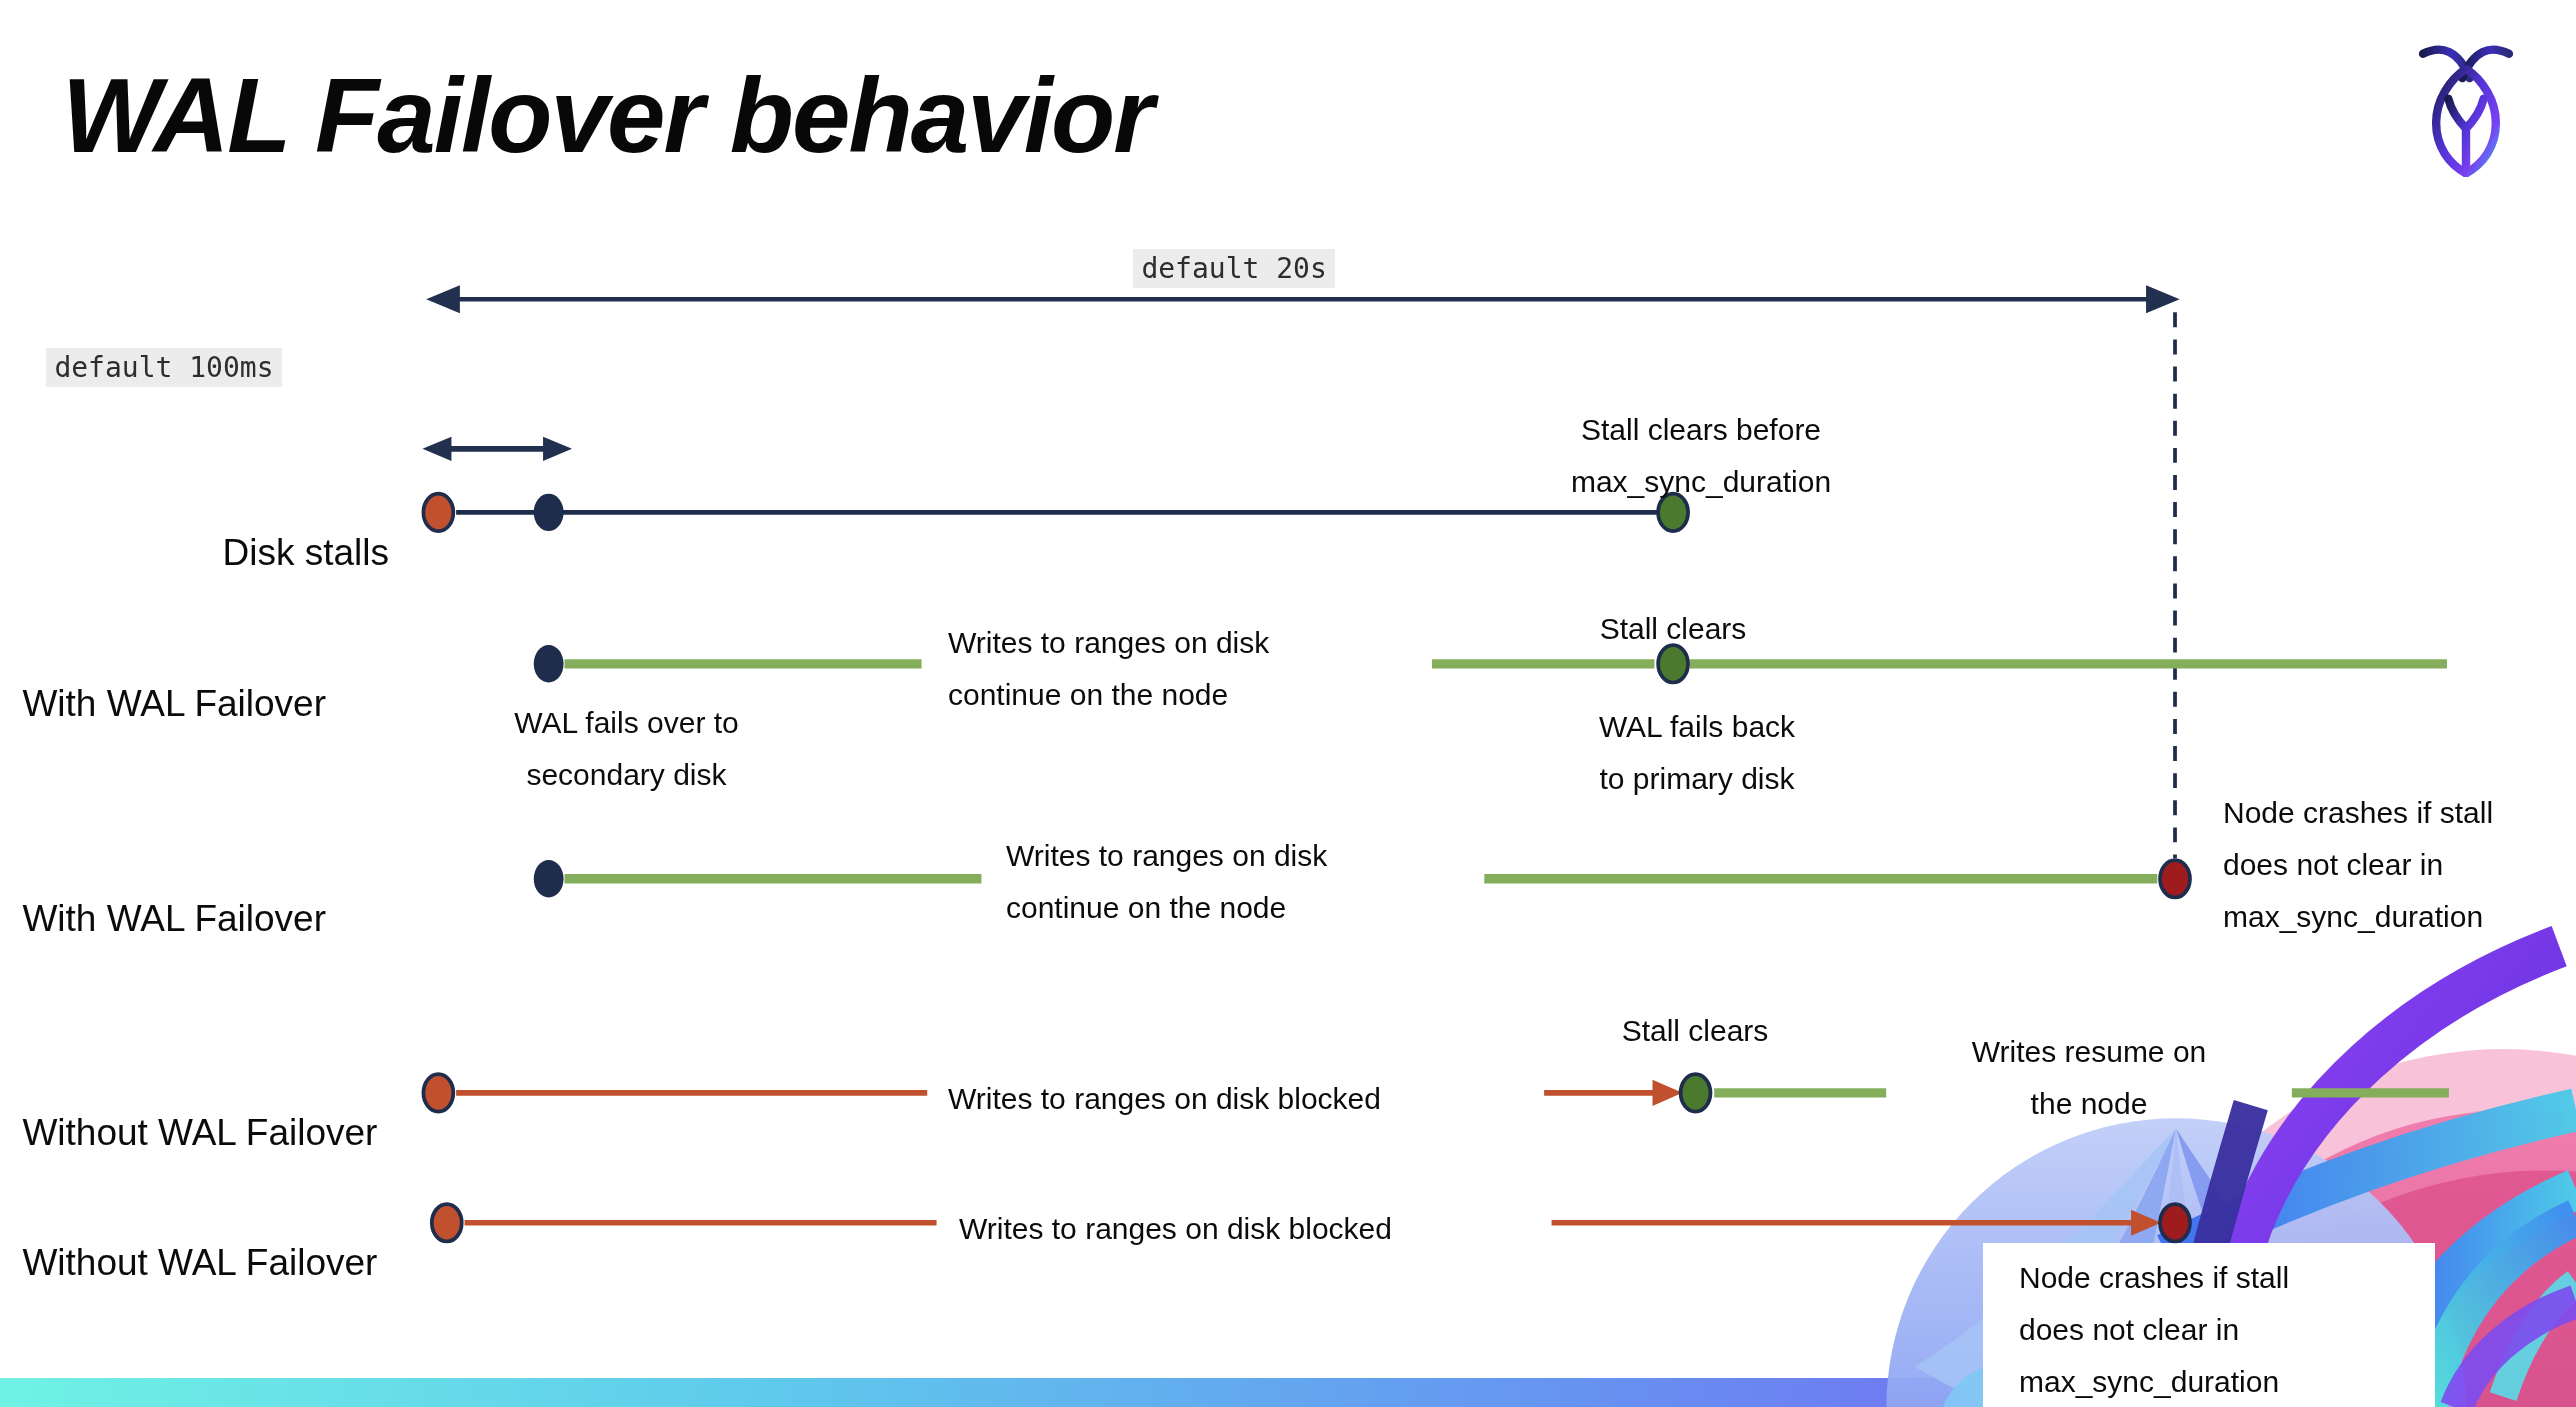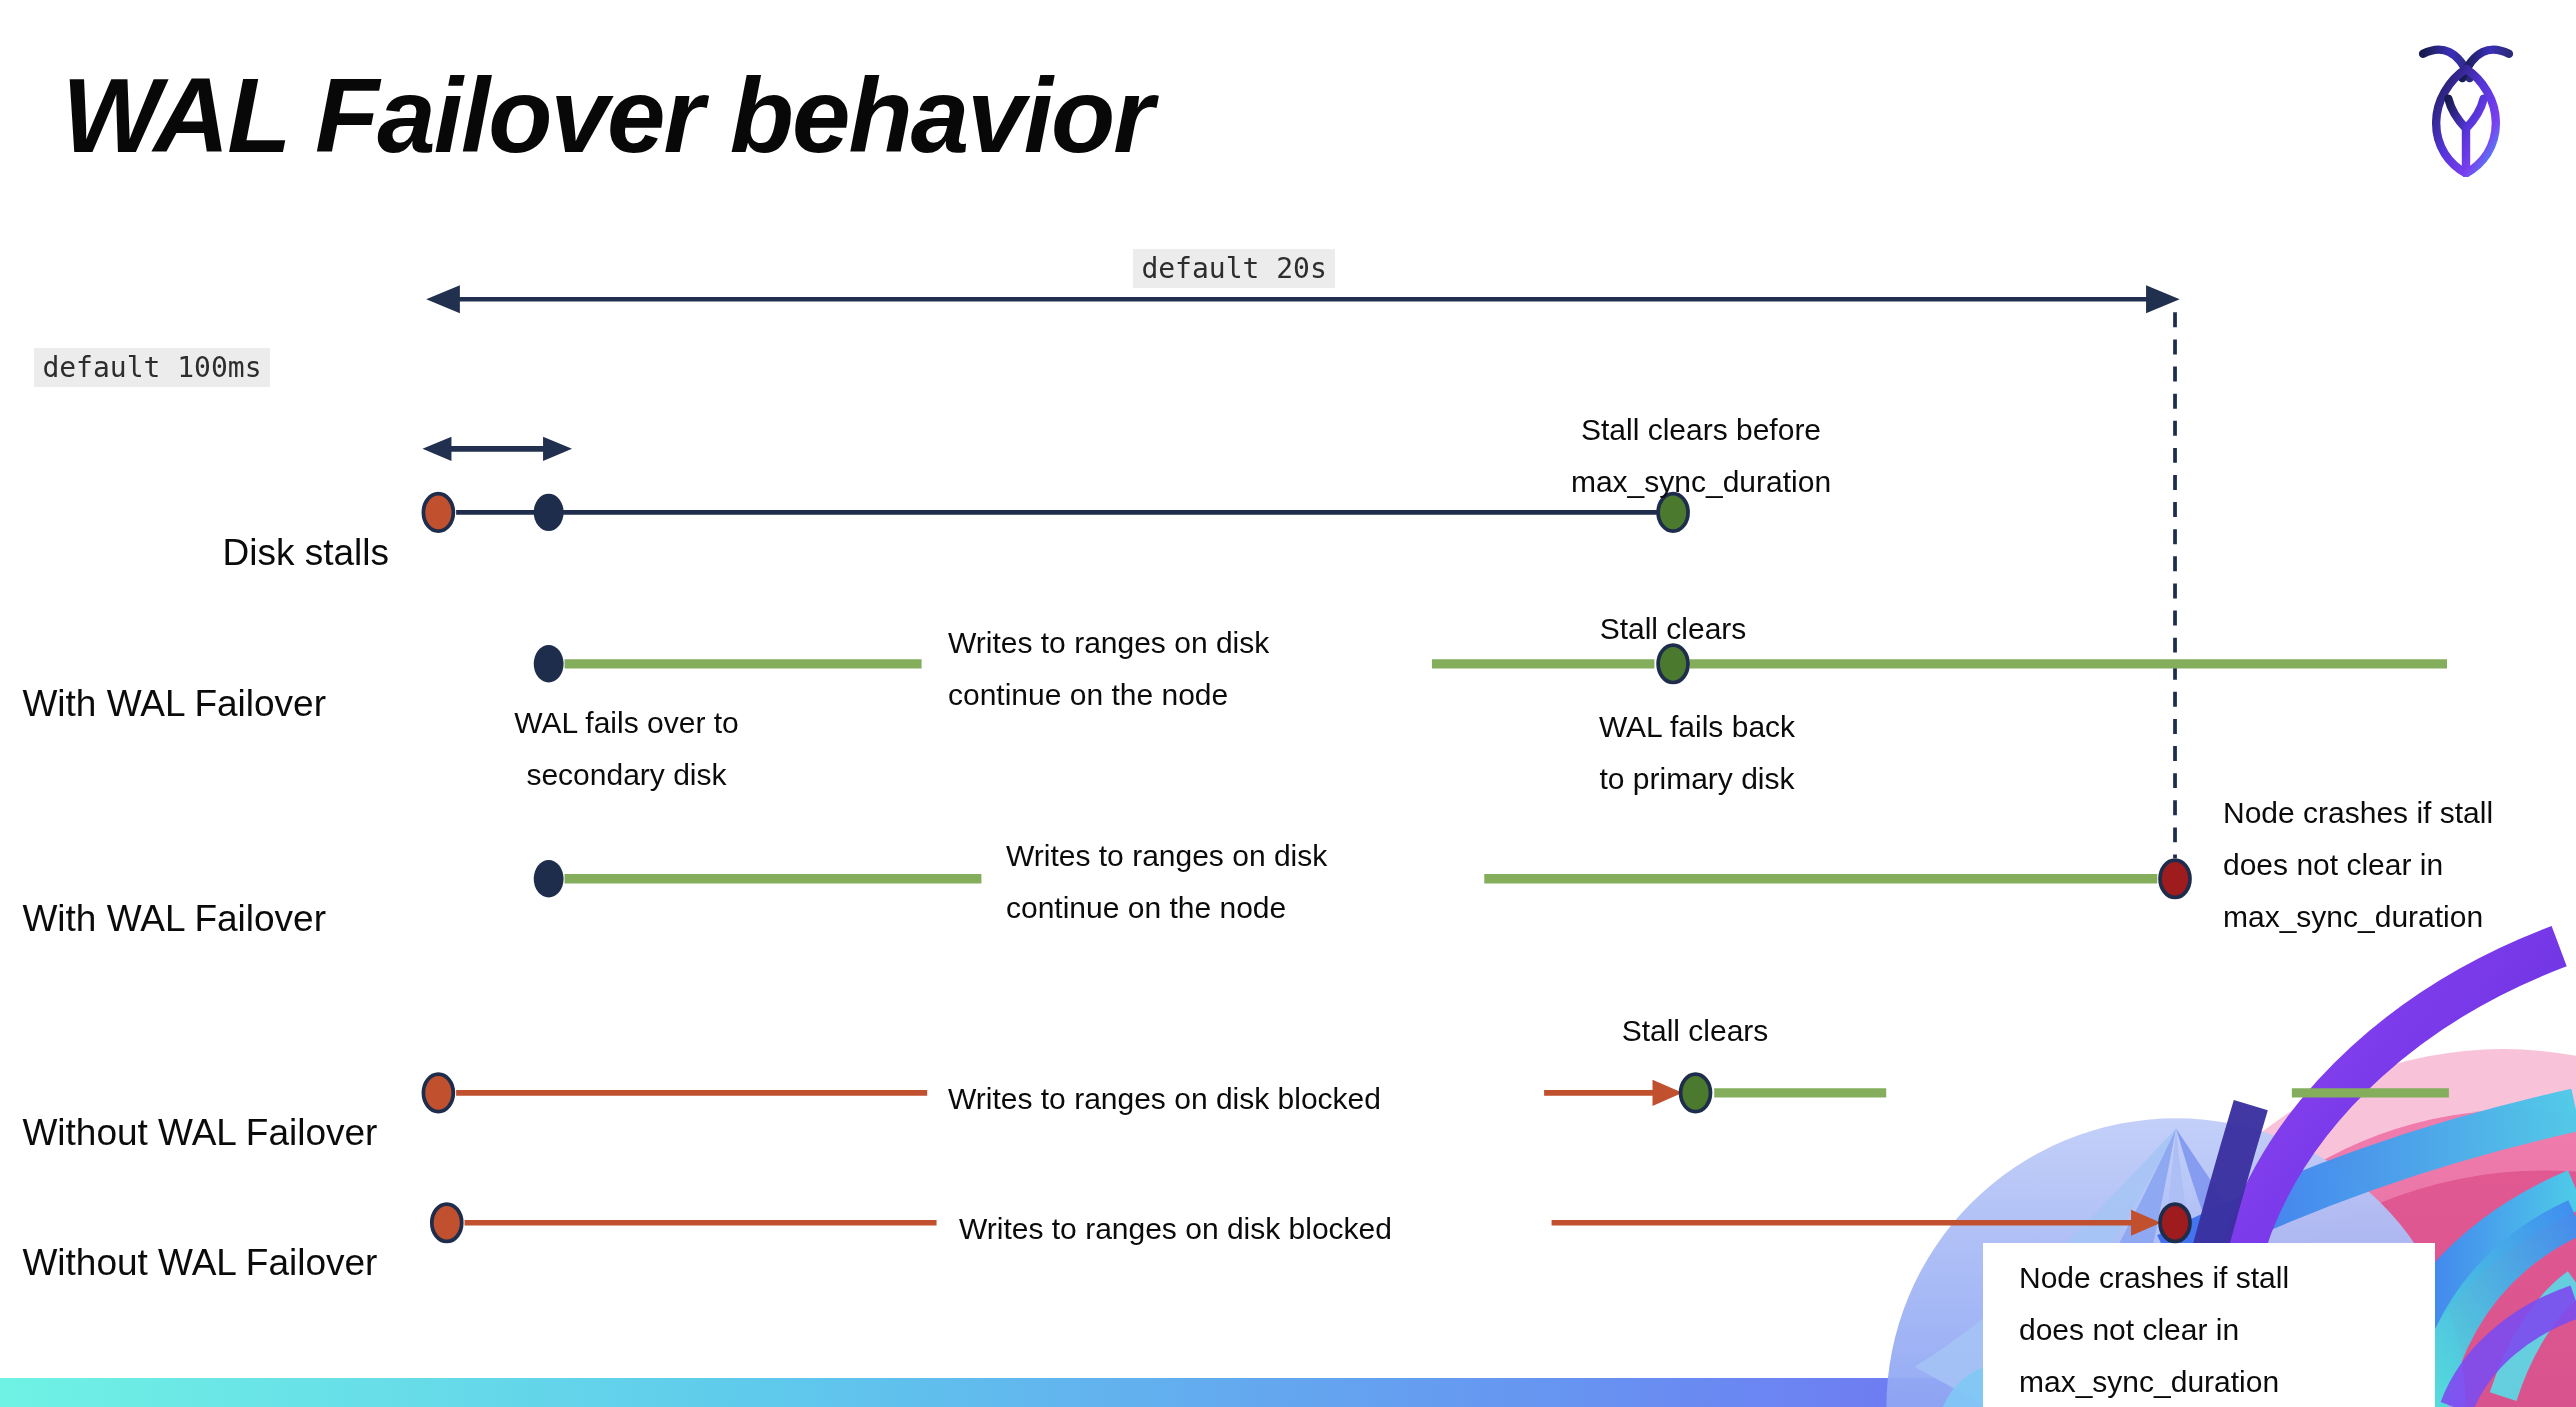--- a/index.html
+++ b/index.html
@@ -142,21 +142,21 @@
     <line x1="497" y1="1308" x2="1002" y2="1308" stroke="#c1502f" stroke-width="6"></line>
     <line x1="1660" y1="1308" x2="2284" y2="1308" stroke="#c1502f" stroke-width="6"></line>
     <polygon points="2312,1308 2280,1294 2280,1322" fill="#c1502f"></polygon>
     <ellipse cx="478" cy="1308" rx="16" ry="20" fill="#c1502f" stroke="#1f2d4d" stroke-width="4"></ellipse>
     <ellipse cx="2327" cy="1308" rx="16" ry="20" fill="#9e1b1e" stroke="#1f2d4d" stroke-width="4"></ellipse>
   </svg>
 
   <div class="abs mono-label" style="left:1133px;top:249px;">
     <span>default 20s</span>
   </div>
-  <div class="abs mono-label" style="left:34px;top:348px;text-align:center;">
+  <div class="abs mono-label" style="left:46px;top:348px;text-align:center;">
     <span>default 100ms</span>
   </div>
 
   <div class="abs row-label txt-layer" style="left:150px;top:490px;width:239px;text-align:right;">Disk stalls</div>
   <div class="abs row-label txt-layer" style="left:22.4px;top:641px;">With WAL Failover</div>
   <div class="abs row-label txt-layer" style="left:22.4px;top:856px;">With WAL Failover</div>
   <div class="abs row-label txt-layer" style="left:22.4px;top:1070px;">Without WAL Failover</div>
   <div class="abs row-label txt-layer" style="left:22.4px;top:1200px;">Without WAL Failover</div>
 
   <div class="abs note center" style="left:1514px;top:404px;width:374px;">Stall clears before
@@ -168,16 +168,18 @@
 to primary disk</div>
   <div class="abs note center" style="left:477px;top:697px;width:299px;">WAL fails over to
 secondary disk</div>
   <div class="abs note" style="left:1006px;top:830px;">Writes to ranges on disk
 continue on the node</div>
   <div class="abs note" style="left:2223px;top:787px;width:355px;">Node crashes if stall
 does not clear in
 max_sync_duration</div>
   <div class="abs note" style="left:948px;top:1073px;">Writes to ranges on disk  blocked</div>
   <div class="abs note center" style="left:1555px;top:1005px;width:280px;">Stall clears</div>
+  <div class="abs note center" style="left:1930px;top:1026px;width:318px;">Writes resume on
+the node</div>
   <div class="abs note" style="left:959px;top:1203px;">Writes to ranges on disk  blocked</div>
 
 </div>
 
 
 </body></html>

